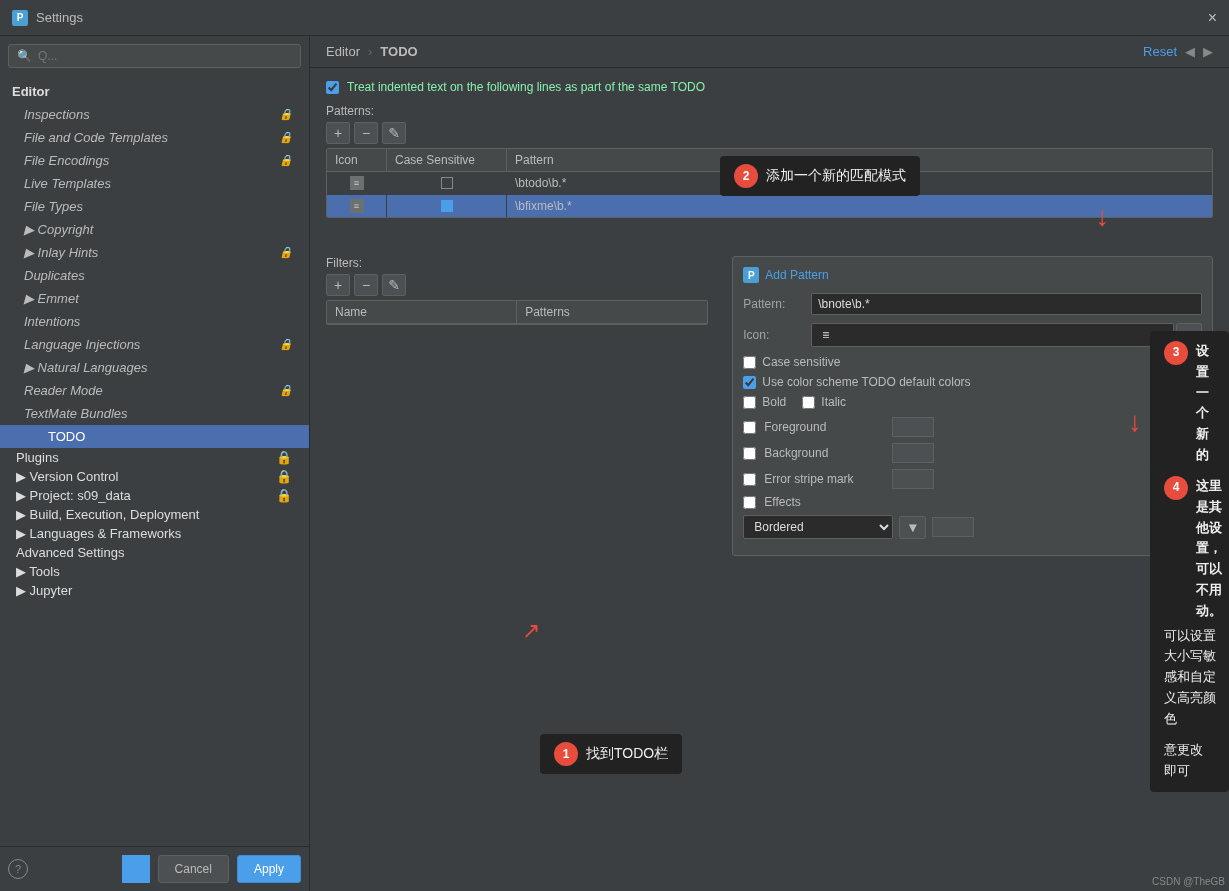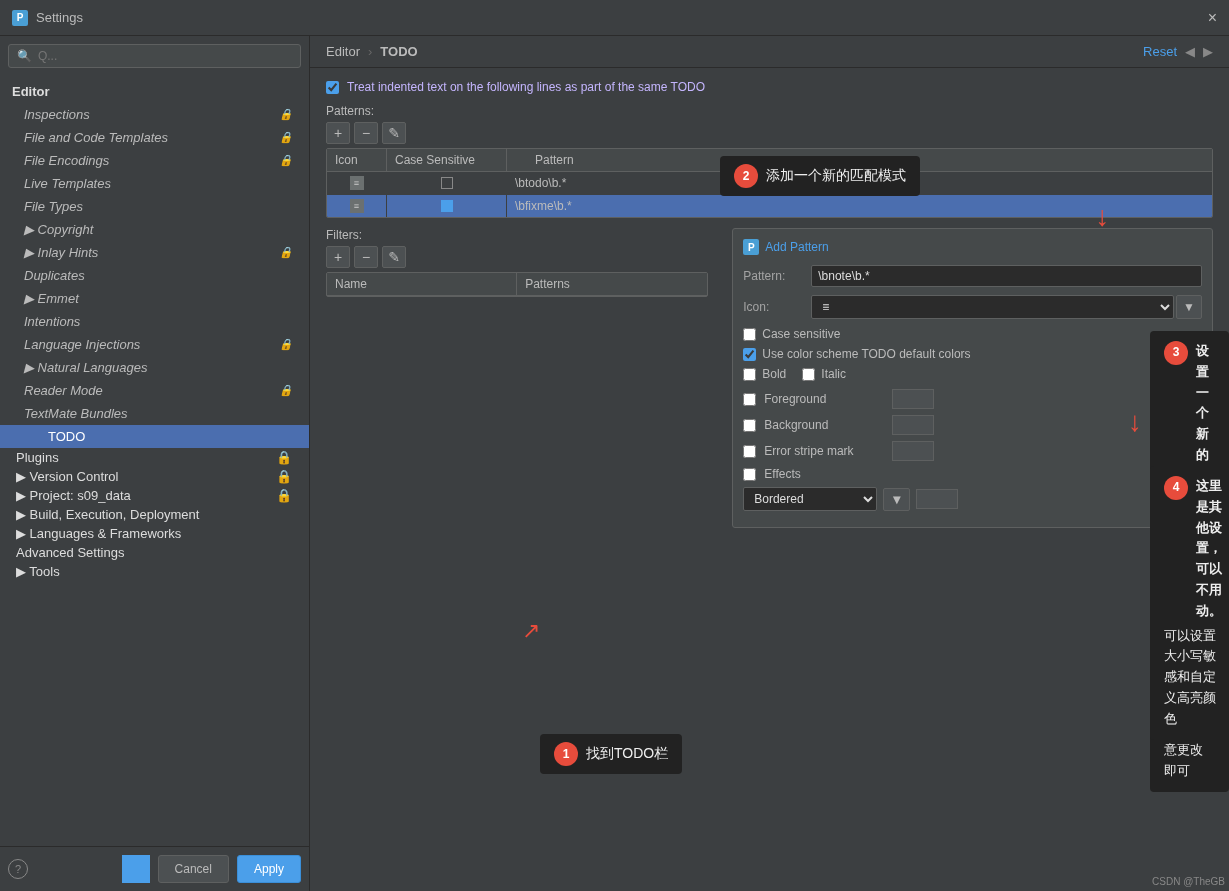--- a/index.html
+++ b/index.html
@@ -39,41 +39,41 @@
     .breadcrumb-item { color: #bbb; }
     .breadcrumb-sep { color: #666; }
     .breadcrumb-current { color: #bbb; font-weight: bold; }
     .breadcrumb-reset { margin-left: auto; color: #4b9fea; cursor: pointer; display: flex; align-items: flex-end; gap: 8px; }
     .breadcrumb-nav { color: #888; cursor: pointer; }
 
     .main-content { flex: 1; padding: 12px 16px; overflow-y: auto; display: flex; flex-direction: column; gap: 10px; }
 
     .checkbox-row { display: flex; align-items: center; gap: 8px; }
     .checkbox-row input[type=checkbox] { accent-color: #4b9fea; }
-    .checkbox-label { color: #c4b5fd; font-size: 12px; }
+    .checkbox-label { color: #86efac; font-size: 12px; }
 
     .section-label { color: #bbb; font-size: 12px; margin-bottom: 4px; }
 
     .toolbar { display: flex; gap: 4px; margin-bottom: 4px; }
     .toolbar-btn { width: 24px; height: 22px; background: #4c5052; border: 1px solid #5e6060; color: #bbb; display: flex; align-items: center; justify-content: center; cursor: pointer; font-size: 14px; border-radius: 2px; }
 
     .table-container { border: 1px solid #5e6060; border-radius: 2px; overflow: hidden; }
     .table-header { display: grid; grid-template-columns: 60px 120px 1fr; background: #45494a; border-bottom: 1px solid #5e6060; }
     .table-header-cell { padding: 4px 8px; color: #bbb; font-size: 12px; border-right: 1px solid #5e6060; }
-    .table-header-cell:last-child { border-right: none; margin-left: 20px; }
+    .table-header-cell:last-child { border-right: none; }
     .table-row { display: grid; grid-template-columns: 60px 120px 1fr; border-bottom: 1px solid #3c3f41; }
     .table-row:last-child { border-bottom: none; }
     .table-row.selected { background: #4b6eaf; }
     .table-cell { padding: 4px 8px; font-size: 12px; display: flex; align-items: center; justify-content: center; border-right: 1px solid #3c3f41; }
     .table-cell:last-child { border-right: none; justify-content: flex-start; }
     .cell-icon { width: 14px; height: 14px; background: #6b7070; display: flex; align-items: center; justify-content: center; color: #ccc; font-size: 9px; }
     .cell-checkbox { width: 12px; height: 12px; border: 1px solid #888; background: transparent; }
     .cell-checkbox.checked { background: #4b9fea; border-color: #4b9fea; }
 
-    .layout-split { display: flex; gap: 24px; }
+    .layout-split { display: flex; gap: 24px; margin-top: 28px; }
     .filters-section { flex: 1; }
     .pattern-section { flex: 1.2; background: #45494a; border: 1px solid #5e6060; border-radius: 3px; padding: 10px; }
 
     .filters-toolbar { display: flex; gap: 4px; margin-bottom: 4px; }
     .filters-table { border: 1px solid #5e6060; border-radius: 2px; }
     .filters-header { display: grid; grid-template-columns: 1fr 1fr; background: #45494a; border-bottom: 1px solid #5e6060; }
     .filters-header-cell { padding: 4px 8px; color: #bbb; font-size: 12px; border-right: 1px solid #5e6060; }
     .filters-header-cell:last-child { border-right: none; }
 
     .pattern-title { display: flex; align-items: center; gap: 6px; color: #4b9fea; font-size: 12px; margin-bottom: 10px; }
@@ -86,21 +86,21 @@
     .form-checkbox-row { display: flex; align-items: center; gap: 6px; margin-bottom: 6px; }
     .form-checkbox-row input { accent-color: #4b9fea; }
     .form-checkbox-label { color: #bbb; font-size: 12px; }
     .color-section { margin-top: 6px; }
     .color-row { display: flex; align-items: center; gap: 8px; margin-bottom: 6px; }
     .color-label { color: #bbb; font-size: 12px; width: 120px; }
     .color-box { width: 42px; height: 20px; background: #4c5052; border: 1px solid #5e6060; cursor: pointer; }
     .bold-italic-row { display: flex; gap: 16px; margin-bottom: 8px; margin-left: 0; }
     .bold-italic-item { display: flex; align-items: center; gap: 6px; color: #bbb; font-size: 12px; }
     .effects-select-container { display: flex; gap: 6px; align-items: center; margin-bottom: 6px; }
-    .effects-select { background: #2b2b2b; border: 1px solid #5e6060; color: #ddd; padding: 3px 6px; font-size: 12px; border-radius: 2px; width: 134px; }
+    .effects-select { background: #2b2b2b; border: 1px solid #5e6060; color: #ddd; padding: 3px 6px; font-size: 12px; border-radius: 2px; width: 150px; }
     .effects-select-arrow { background: #4c5052; border: 1px solid #5e6060; padding: 3px 6px; color: #bbb; cursor: pointer; border-radius: 2px; }
     .effects-color-box { width: 42px; height: 20px; background: #4c5052; border: 1px solid #5e6060; cursor: pointer; }
     .btn { padding: 5px 16px; border-radius: 3px; font-size: 12px; cursor: pointer; border: 1px solid transparent; }
     .btn-primary { background: #4b9fea; color: white; border-color: #3a8fd9; }
     .btn-secondary { background: #4c5052; color: #bbb; border-color: #5e6060; }
     .btn-blue-square { width: 28px; height: 28px; background: #4b9fea; border: none; }
 
     
     .step-circle { width: 24px; height: 24px; border-radius: 50%; background: #e74c3c; color: white; display: flex; align-items: center; justify-content: center; font-size: 12px; font-weight: bold; flex-shrink: 0; }
 
@@ -208,20 +208,23 @@
           <span>▶ Build, Execution, Deployment</span>
         </div>
         <div class="nav-section">
           <span>▶ Languages &amp; Frameworks</span>
         </div>
         <div class="nav-section">
           <span>Advanced Settings</span>
         </div>
         <div class="nav-section">
           <span>▶ Tools</span>
+        </div>
+        <div class="nav-section">
+          <span>▶ Jupyter</span>
         </div>
       </div>
 
       <div class="bottom-bar">
         <div class="question-btn">?</div>
         <div style="display:flex;gap:8px;margin-left:auto;">
           <div class="btn-blue-square"></div>
           <button class="btn btn-secondary">Cancel</button>
           <button class="btn btn-primary">Apply</button>
         </div>

